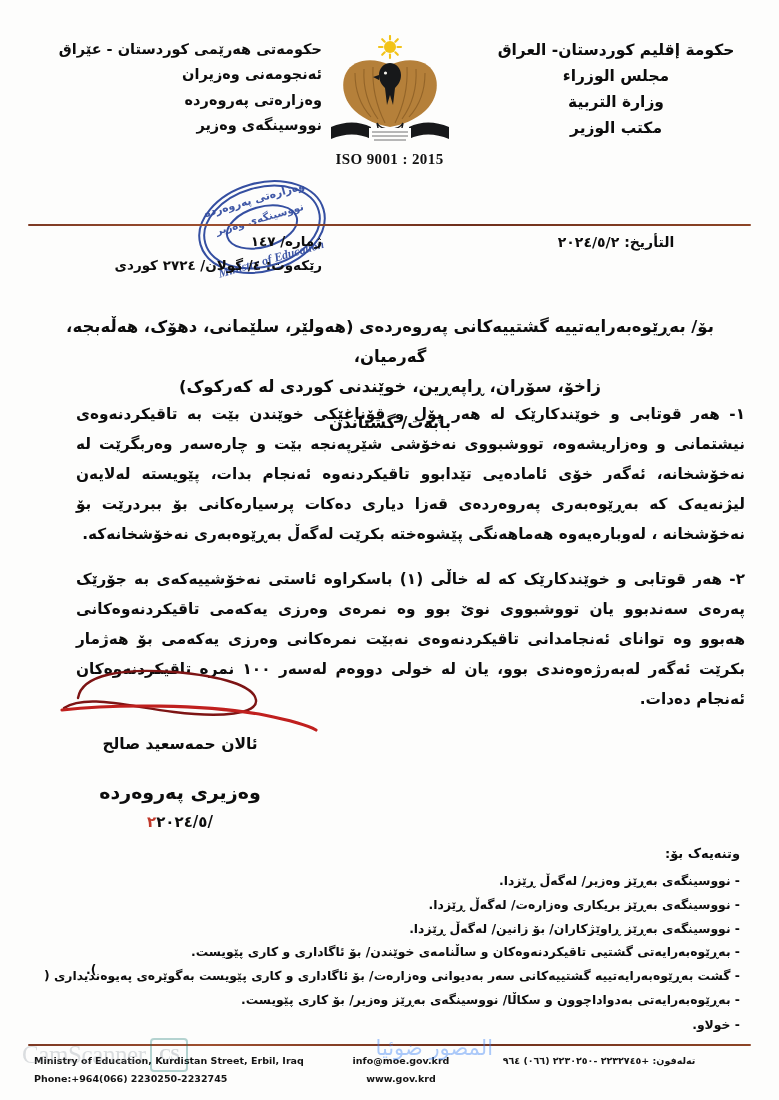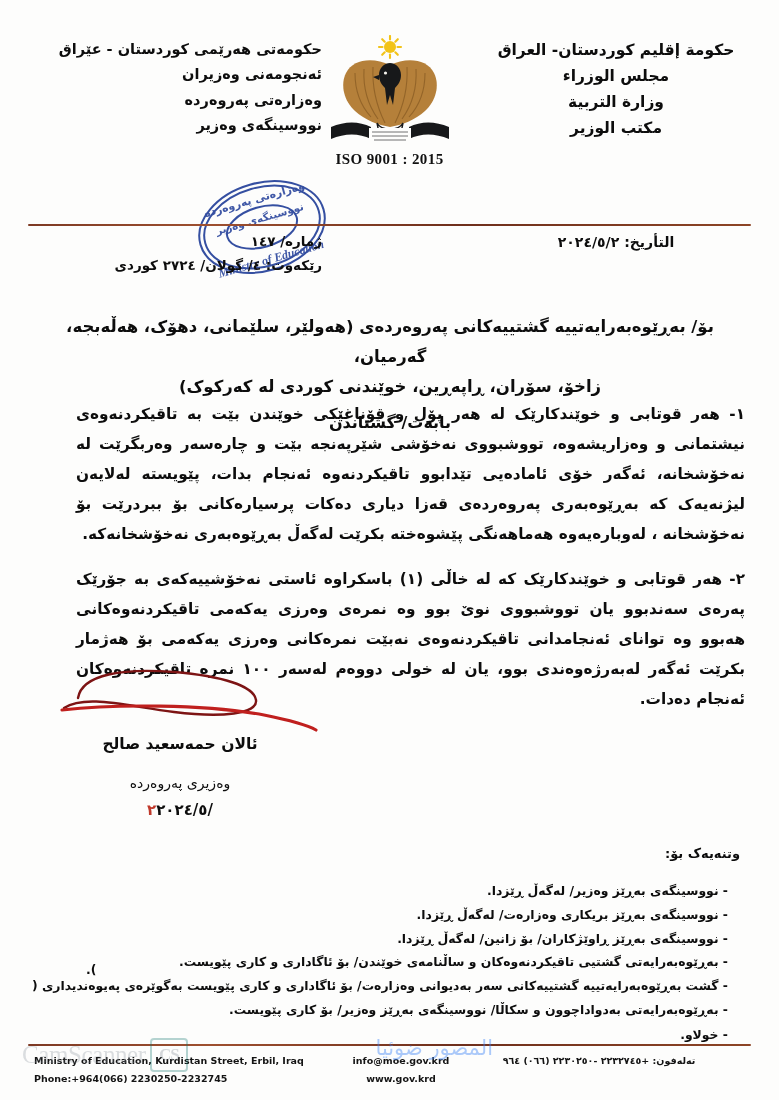--- a/index.html
+++ b/index.html
@@ -150,21 +150,21 @@
     direction: rtl;
     text-align: center;
   }
   .sig-scribble { display: block; width: 270px; height: 85px; margin-right: 6px; }
   .sig-name {
     font-size: 15.5px;
     font-weight: bold;
     margin-top: -10px;
     letter-spacing: 0.2px;
   }
-  .sig-role { font-size: 14px; font-weight: normal; margin-top: 22px; }
+  .sig-role { font-size: 19px; font-weight: bold; margin-top: 28px; }
   .sig-date {
     font-size: 15px;
     font-weight: bold;
     margin-top: 10px;
     direction: ltr;
     display: inline-block;
   }
   .sig-date .hook { color: #c0392b; font-weight: bold; }
 
   
@@ -173,21 +173,21 @@
     top: 842px;
     left: 30px;
     width: 710px;
     direction: rtl;
     text-align: right;
     font-size: 12.4px;
     line-height: 1.92;
     font-weight: bold;
   }
   .cc-title { font-size: 13px; margin-bottom: 2px; }
-  .cc-list { list-style: none; margin: 12px; padding: 0; text-align: right; }
+  .cc-list { list-style: none; margin: 0; padding: 0; text-align: right; }
   .cc-list li { white-space: nowrap; }
   .cc-last { margin-top: 1px; }
 
   
   .rule-bottom { top: 1044px; left: 28px; width: 723px; }
   .footer {
     position: absolute;
     top: 1050px;
     left: 0;
     width: 779px;

